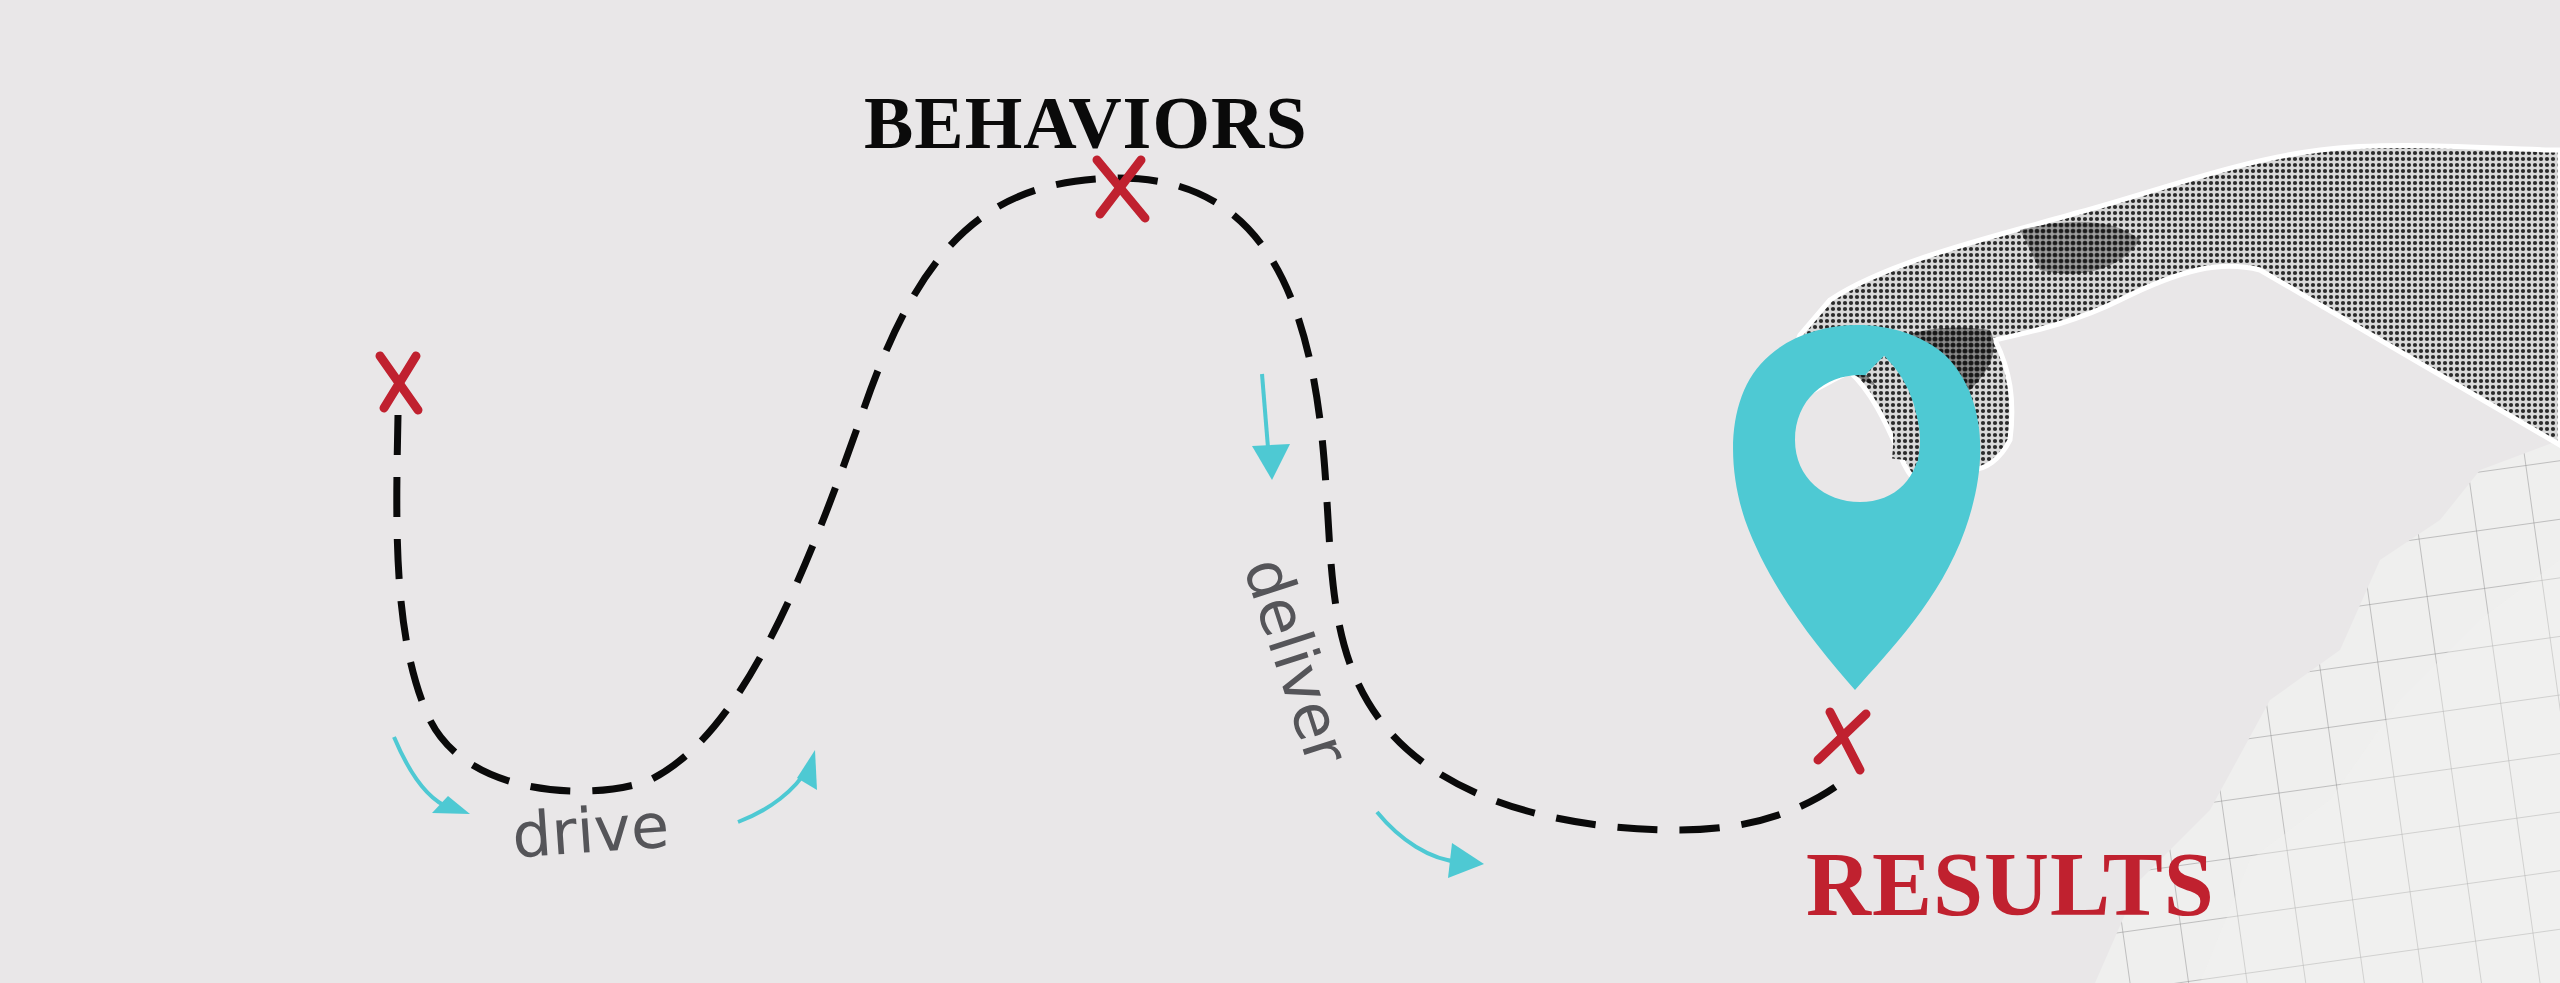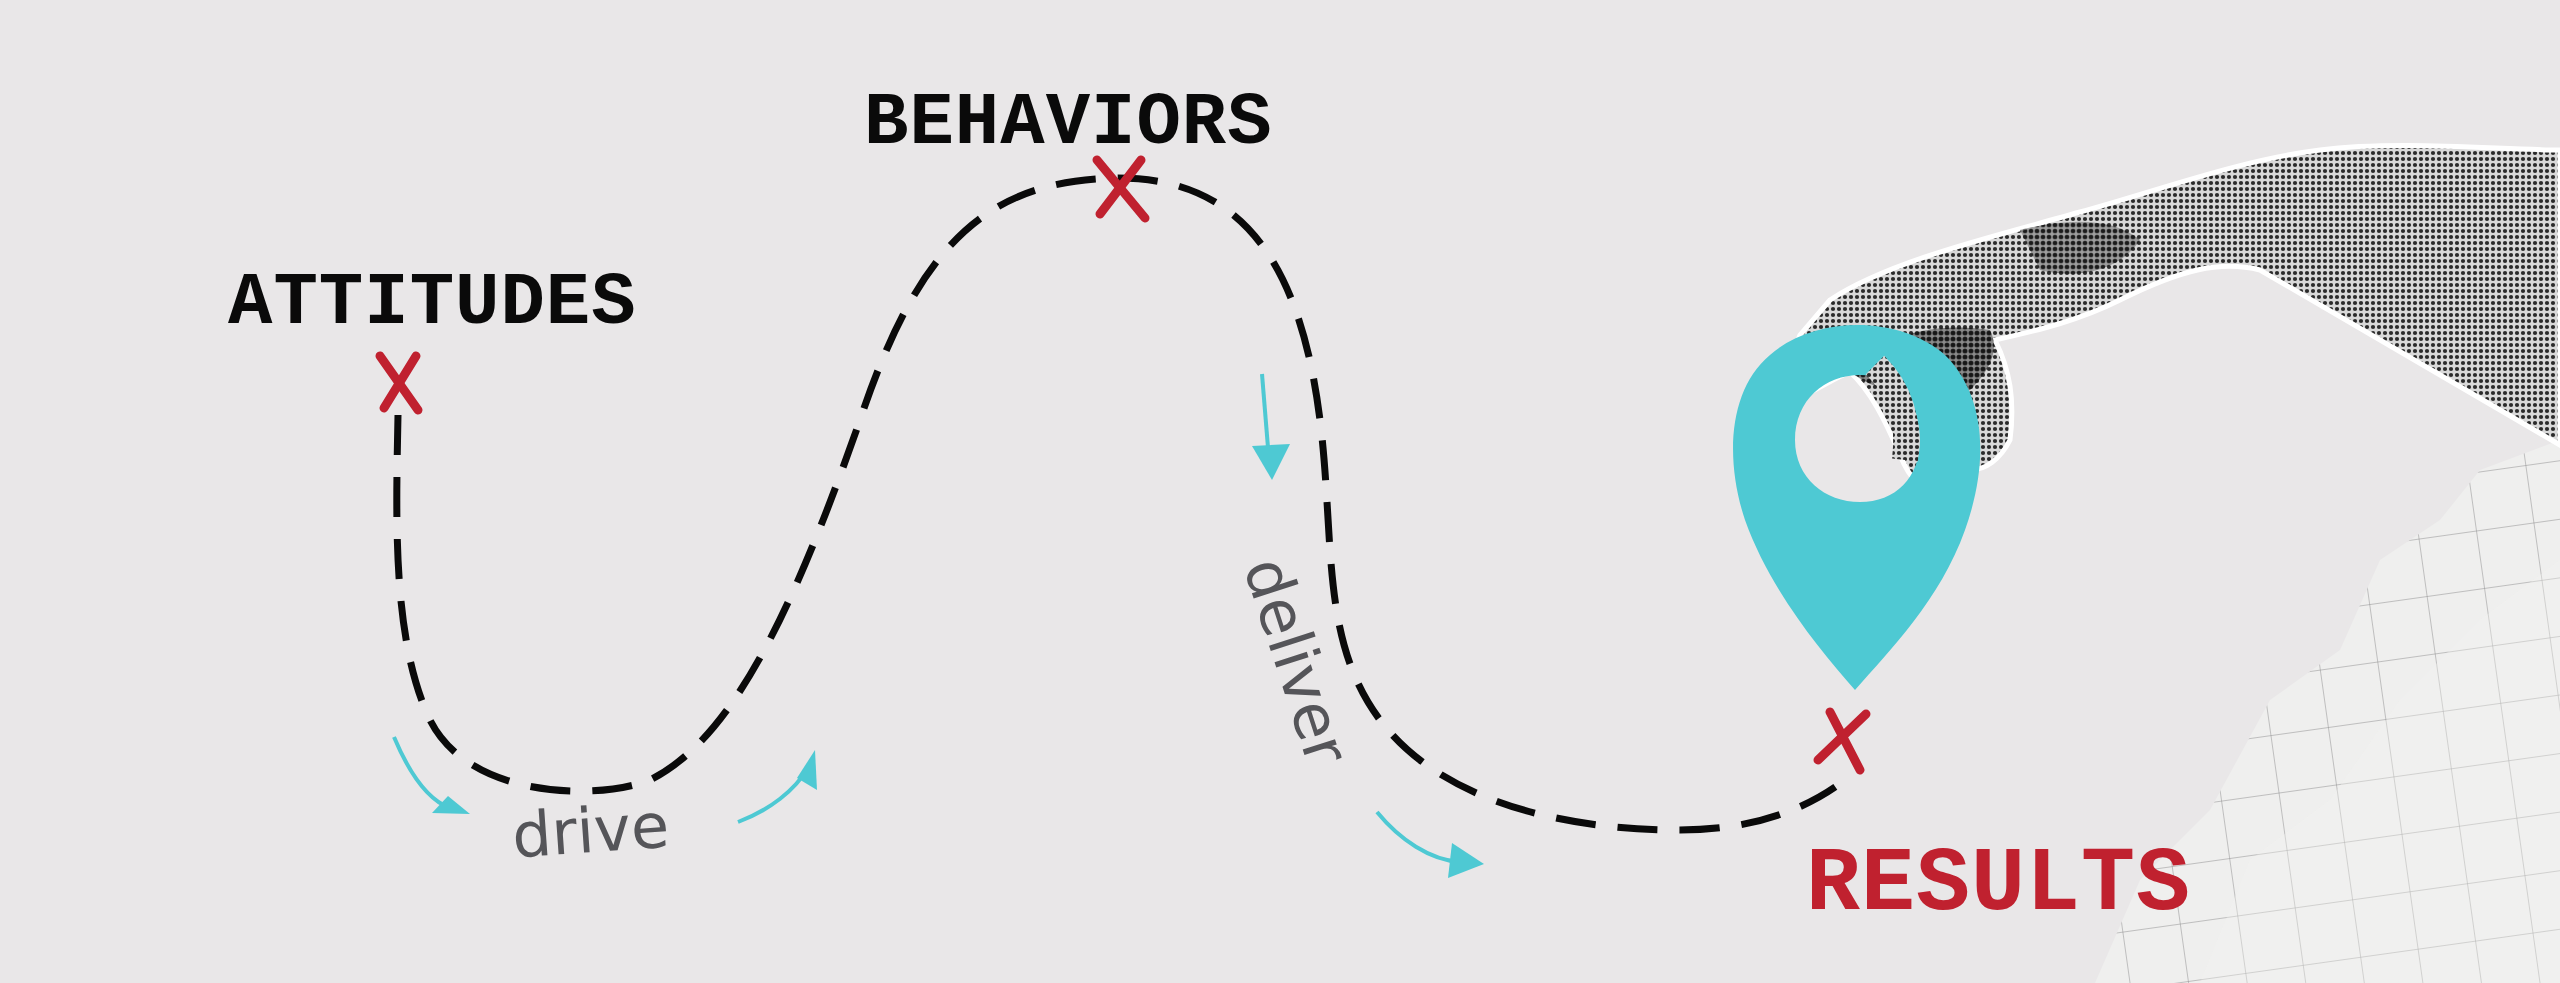--- a/index.html
+++ b/index.html
@@ -4,21 +4,21 @@
   <style>
     html, body { margin: 0; padding: 0; }
     body {
       width: 2560px; height: 983px; overflow: hidden;
       background: #e9e7e8;
       font-family: "Liberation Sans", sans-serif;
       position: relative;
     }
     #stage { position: absolute; left: 0; top: 0; width: 2560px; height: 983px; }
     .label {
-      position: absolute; font-family: Liberation Mono, monospace;
+      position: absolute; font-family: Liberation Serif, serif;
       font-weight: 900; letter-spacing: 1px; white-space: nowrap; line-height: 1;
     }
     .lbl-attitudes { left: 228px; top: 266px; font-size: 74px; color: #0a0a0a; }
     .lbl-behaviors { left: 864px; top: 86px; font-size: 74px; color: #0a0a0a; }
     .lbl-results   { left: 1806px; top: 805px; font-size: 90px; color: #c0212f; margin-top: 35px; }
     .verb {
       position: absolute; font-family: "DejaVu Sans", sans-serif;
       font-size: 62px; color: #555559; white-space: nowrap; line-height: 1;
     }
     .verb-drive { left: 512px; top: 800px; transform: rotate(-4deg); }
@@ -115,19 +115,18 @@
                C 1940 600, 1890 650, 1855 690 Z
                M 1795 440
                C 1795 400, 1825 375, 1860 375
                C 1895 375, 1920 400, 1920 440
                C 1920 478, 1895 502, 1860 502
                C 1825 502, 1795 478, 1795 440 Z"></path>
       <path d="M 1875 365 C 1900 390, 1910 420, 1905 460" fill="none" stroke="url(#halftone)" stroke-width="26"></path>
     </g>
   </svg>
 
-  <div class="label lbl-attitudes">ATTITUDES</div>
   <div class="label lbl-behaviors">BEHAVIORS</div>
   <div class="label lbl-results">RESULTS</div>
 
   <div class="verb verb-drive">drive</div>
   <div class="verb verb-deliver">deliver</div>
 </div>
 
 </body></html>

